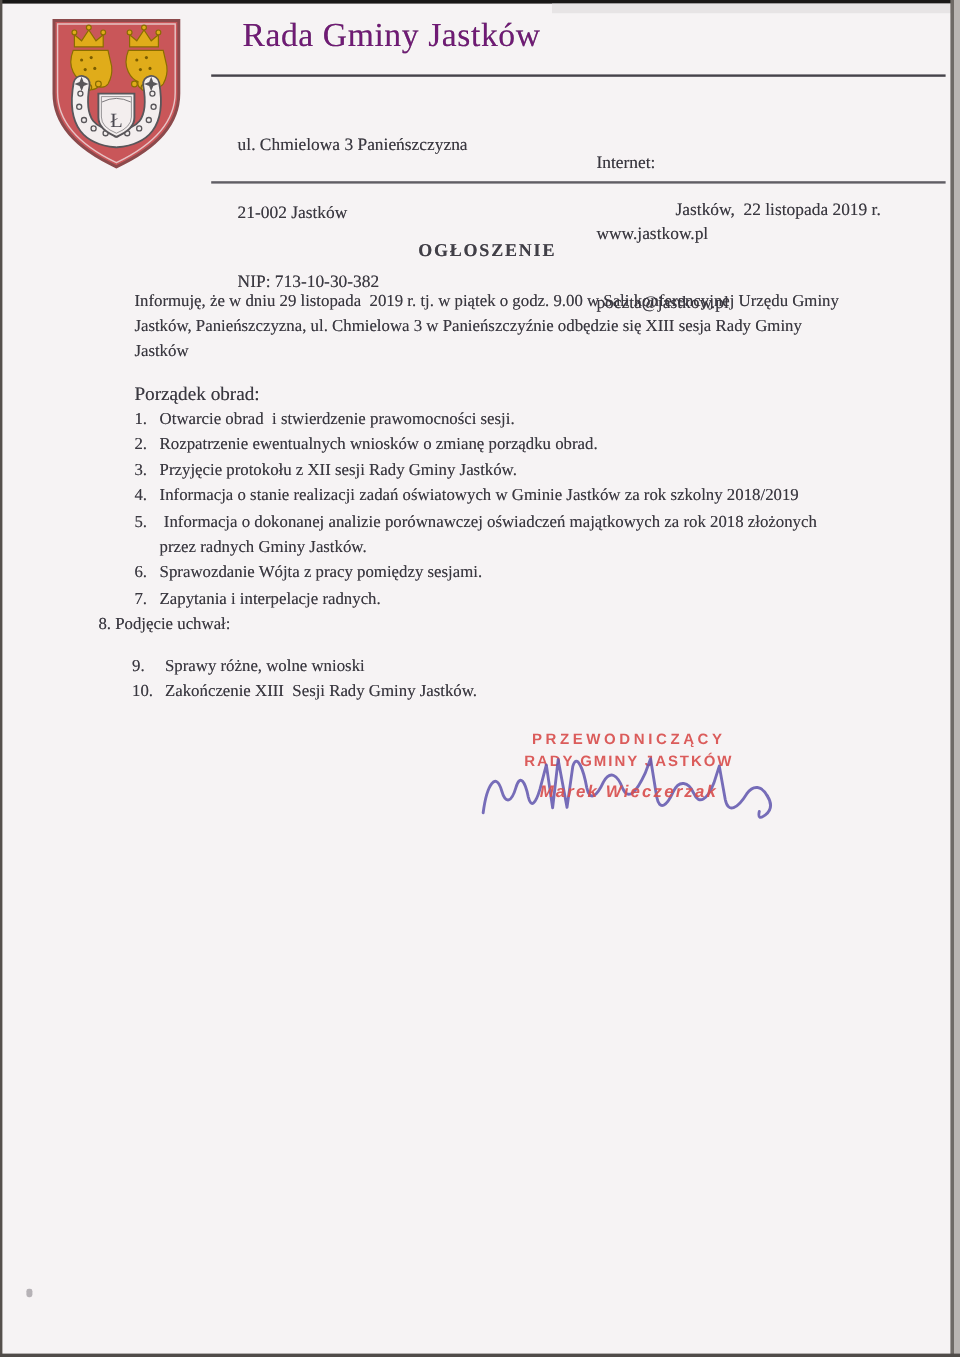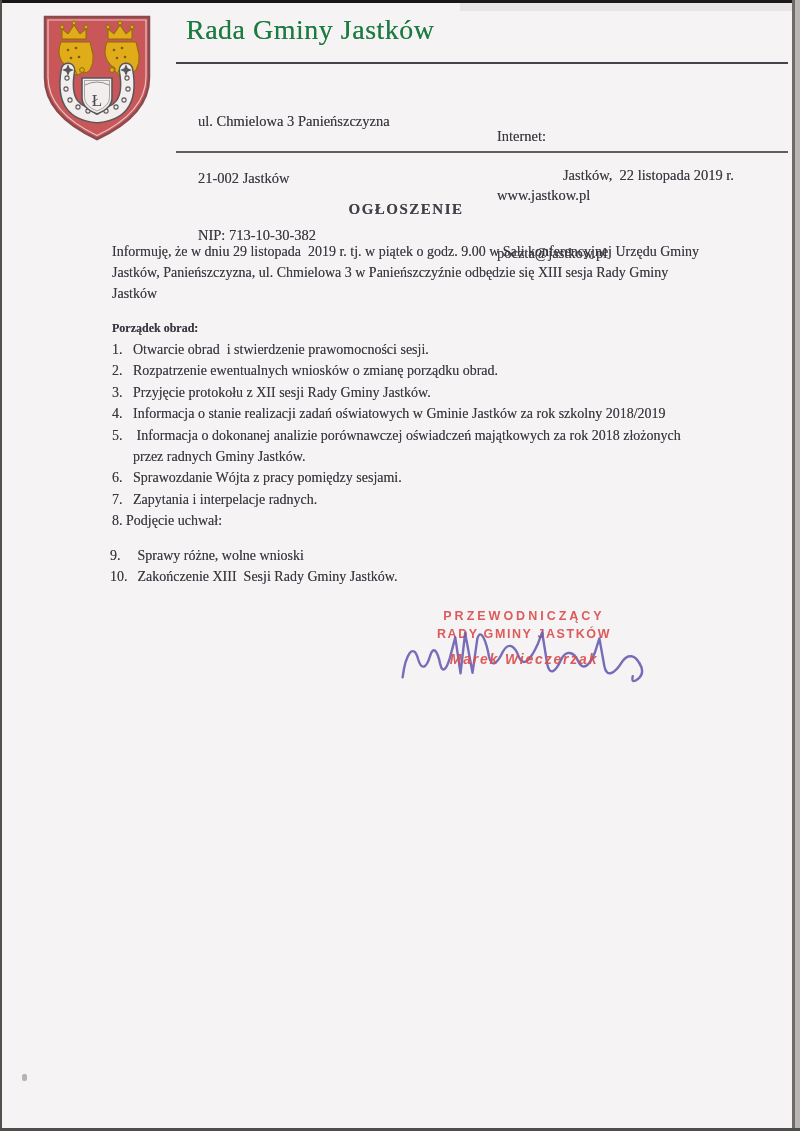--- a/index.html
+++ b/index.html
@@ -16,37 +16,37 @@
   .edge-top-right{left:460px;top:3px;width:340px;height:8px;background:#e7e4e5;}
   .edge-left{left:0;top:0;width:2px;height:1131px;background:#55504c;}
   .edge-right{left:792px;top:0;width:3px;height:1131px;background:#6e6a66;}
   .edge-right-outer{left:795px;top:0;width:5px;height:1131px;background:#b9b5b2;}
   .edge-bottom{left:0;top:1128px;width:800px;height:3px;background:#504c49;}
   .speck{left:22px;top:1074px;width:5px;height:7px;background:#9b959b;border-radius:2px;opacity:.7;}
 
   
   .header{position:relative;height:160px;}
   .coat{position:absolute;left:38px;top:12px;}
-  .org-title{position:absolute;left:186px;top:14px;font-size:28px;letter-spacing:.5px;color:#15803d;white-space:pre;}
+  .org-title{position:absolute;left:202px;top:14px;font-size:28px;letter-spacing:.5px;color:#701a75;white-space:pre;}
   .rule{position:absolute;left:176px;width:612px;background:#45434a;}
   .rule-top{top:62px;height:2px;}
   .rule-bottom{top:151px;height:2px;opacity:.85;}
   .addr{position:absolute;left:186px;top:74px;font-size:14.5px;line-height:19px;white-space:pre-wrap;margin-left:12px;}
   .inet{position:absolute;left:497px;top:88px;font-size:14.5px;line-height:19.5px;white-space:pre-wrap;}
 
   
   .date-line{margin:7px 66px 0 0;text-align:right;font-size:14.5px;white-space:pre-wrap;}
   .announce-title{margin:17px 0 0 12px;text-align:center;font-size:15px;font-weight:bold;letter-spacing:1.5px;color:#413f47;}
   .intro{margin:23px 100px 0 112px;font-size:14px;line-height:21px;white-space:pre-wrap;}
-  .agenda-label{margin:14px 0 0 112px;font-size:12px;line-height:21px;font-weight:bold;}
+  .agenda-label{margin:14px 0 0 112px;font-size:16px;line-height:21px;}
   .agenda{margin:0 90px 0 112px;padding:0;list-style:none;font-size:14px;line-height:21.4px;}
   .agenda li{display:flex;}
   .agenda .num{min-width:21px;}
   .agenda .txt{flex:1;white-space:pre-wrap;}
-  .item8{margin:0 0 0 112px;font-size:14px;line-height:21.4px;}
+  .item8{margin:0 0 0 82px;font-size:14px;line-height:21.4px;}
   .resolutions{margin:13px 0 0 122px;width:576px;}
   .resolutions p{margin:0;font-size:13.5px;line-height:17px;text-align:justify;}
   .resolutions p:nth-child(8),.resolutions p:nth-child(9){text-indent:14px;}
   .closing{margin:1px 90px 0 110px;padding:0;list-style:none;font-size:14px;line-height:21.4px;}
   .closing li{display:flex;}
   .closing .num{min-width:24px;}
   .closing .txt{flex:1;white-space:pre-wrap;}
 
   
   .sig-block{position:relative;margin:20px 0 0 404px;width:240px;text-align:center;}

